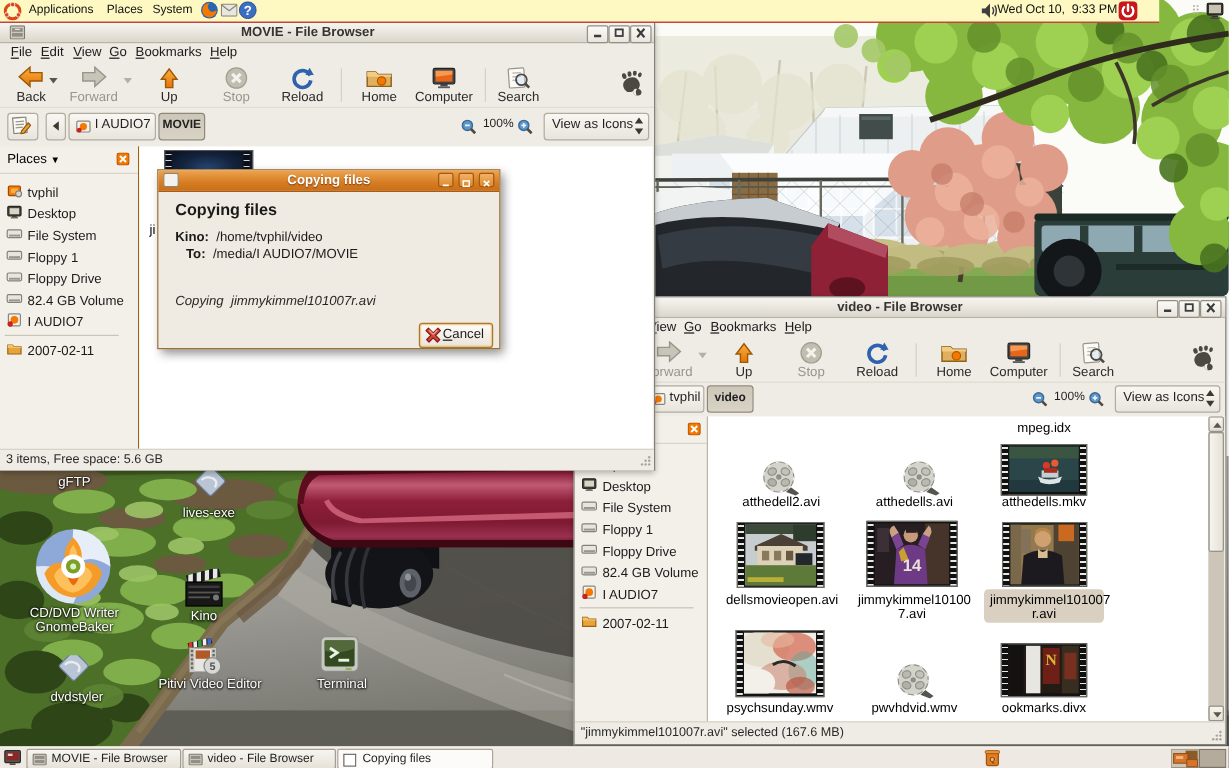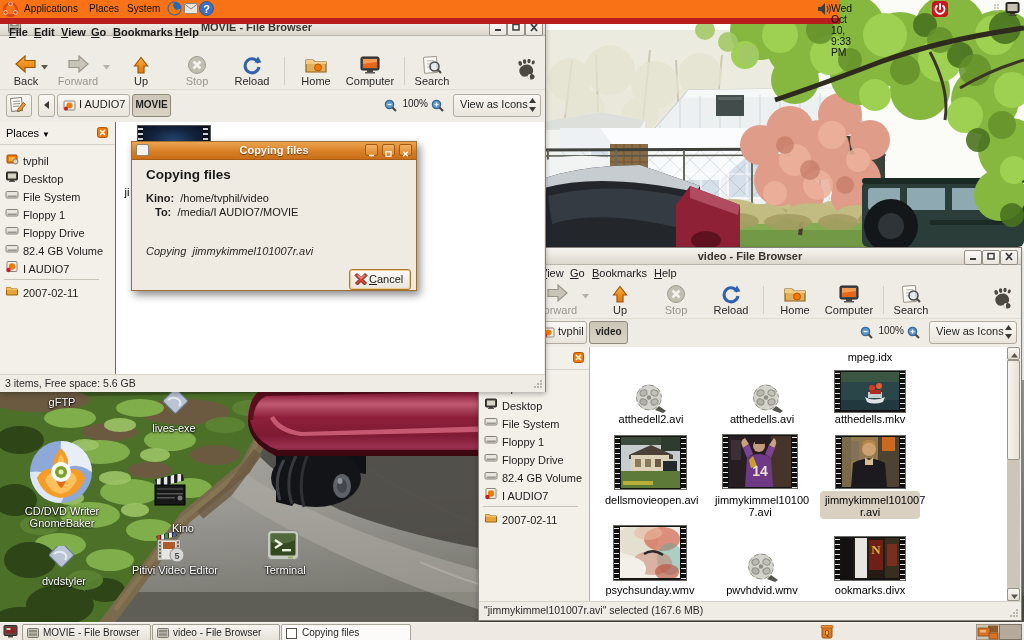--- a/index.html
+++ b/index.html
@@ -1,18 +1,18 @@
 <!DOCTYPE html>
 <html><head><meta charset="utf-8">
 <style>
 html,body{margin:0;padding:0;}
 body{width:1024px;height:640px;overflow:hidden;position:relative;font-family:"Liberation Sans",sans-serif;background:#fff;}
 .abs{position:absolute;}
 #photo{position:absolute;left:0;top:0;z-index:0;}
-#panel{position:absolute;left:0;top:0;width:840px;height:18px;background:#f97316;border-bottom:6px solid #b91c1c;z-index:30;font-size:10px;color:#111;}
+#panel{position:absolute;left:0;top:0;width:966px;height:18px;background:#fef9c3;border-bottom:1px solid #b91c1c;z-index:30;font-size:10px;color:#111;}
 #panel .m{position:absolute;top:2px;}
 #taskbar{position:absolute;left:0;top:622px;width:1024px;height:18px;background:#eeeae3;border-top:1px solid #f8f6f2;z-index:30;}
 .tkbtn{position:absolute;top:1px;height:15px;border:1px solid #a39e92;border-radius:2px;background:linear-gradient(#f7f5f0,#e6e2d8);font-size:10px;color:#1f1f1f;line-height:15px;}
 .win{position:absolute;background:#efebe5;border:1px solid #84817a;box-shadow:0 2px 5px rgba(0,0,0,0.28);}
 .tbar{position:absolute;left:0;top:0;width:100%;height:16px;background:linear-gradient(#f7f5f1,#dcd7cc);border-bottom:1px solid #b9b4a9;}
 .tbar .tit{position:absolute;width:100%;text-align:center;font-weight:bold;font-size:11px;color:#37332e;line-height:17px;}
 .wbtn{position:absolute;top:2px;width:16px;height:13px;background:linear-gradient(#fbfaf8,#e9e5dd);border:1px solid #948f84;border-radius:2px;color:#3c3c3c;text-align:center;line-height:11px;font-size:10px;font-weight:bold;}
 .menu{position:absolute;font-size:11px;color:#1a1a1a;}
 .menu span{position:absolute;top:0;}
 .menu u{text-decoration:underline;}
@@ -801,21 +801,21 @@
     <div class="wbtn" style="right:38px;"><svg width="14" height="11" viewBox="0 0 14 11">
           <path d="M4 8 L10 8" stroke="#3c3c3c" stroke-width="2"></path>
         </svg></div>
     <div class="wbtn" style="right:20px;"><svg width="14" height="11" viewBox="0 0 14 11">
           <rect x="4" y="2.5" width="6" height="5.5" fill="none" stroke="#3c3c3c" stroke-width="1.5"></rect>
         </svg></div>
     <div class="wbtn" style="right:2px;"><svg width="14" height="11" viewBox="0 0 14 11">
           <path d="M4 2 L10 9 M10 2 L4 9" stroke="#3c3c3c" stroke-width="1.8"></path>
         </svg></div>
   </div>
-  <div class="menu" style="left:0;top:4px;width:100%;height:18px;font-weight:bold;">
+  <div class="menu" style="left:0;top:16px;width:100%;height:18px;">
     <span style="left:9px;top:3px"><u>F</u>ile</span>
       <span style="left:34px;top:3px"><u>E</u>dit</span>
     <span style="left:61px;top:3px"><u>V</u>iew</span>
       <span style="left:91px;top:3px"><u>G</u>o</span>
     <span style="left:113px;top:3px"><u>B</u>ookmarks</span>
       <span style="left:175px;top:3px"><u>H</u>elp</span>
   </div>
   <div class="abs" style="left:0;top:34px;width:100%;height:36px;border-bottom:1px solid #e2ddd3;"></div>
   <div id="tb1" class="abs" style="left:0;top:34px;width:100%;height:36px;"><svg width="0" height="0">
         <defs>
@@ -1074,21 +1074,21 @@
           <polygon points="16,2 19,2 17,10 14,10"></polygon>
           <polygon points="23,2 26,2 24,10 21,10"></polygon>
         </g>
       </g>
     <rect x="2" y="11" width="30" height="20" fill="#181818" stroke="#000"></rect>
     <rect x="4" y="14" width="26" height="2" fill="#3a3a3a"></rect>
     <rect x="4" y="19" width="26" height="1.5" fill="#555"></rect>
     <rect x="4" y="23" width="18" height="1.5" fill="#555"></rect>
     <circle cx="27" cy="24" r="2.5" fill="#777"></circle>
   </svg>
-  <div class="dlab" style="left:146px;top:522px;width:48px;text-align:right;">Kino</div>
+  <div class="dlab" style="left:146px;top:508px;width:48px;">Kino</div>
   <svg class="abs" style="left:46px;top:546px" width="28" height="26" viewBox="0 0 28 26">
     <rect x="6" y="-1" width="18" height="18" rx="2" transform="rotate(45 14 9)" fill="#b9c4d4" stroke="#6a7a94"></rect>
     <path d="M8 8 Q12 4 18 7 Q22 10 19 14" fill="none" stroke="#e8edf4" stroke-width="2"></path>
   </svg>
   <div class="dlab" style="left:38px;top:575px;width:52px;">dvdstyler</div>
   <svg class="abs" style="left:155px;top:532px" width="32" height="31" viewBox="0 0 32 31">
     <g transform="rotate(-14 10 6)">
         <rect x="2" y="2" width="20" height="5" fill="#222"></rect>
         <g>
           <polygon points="3,2 6,2 5,7 2,7" fill="#d83a2a"></polygon>

